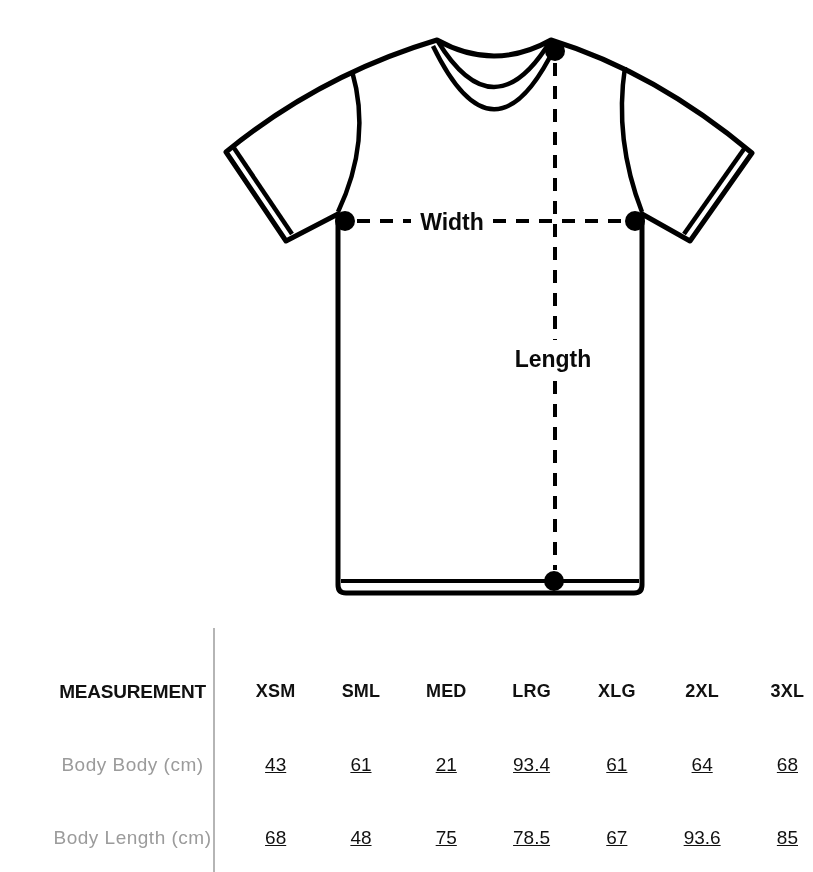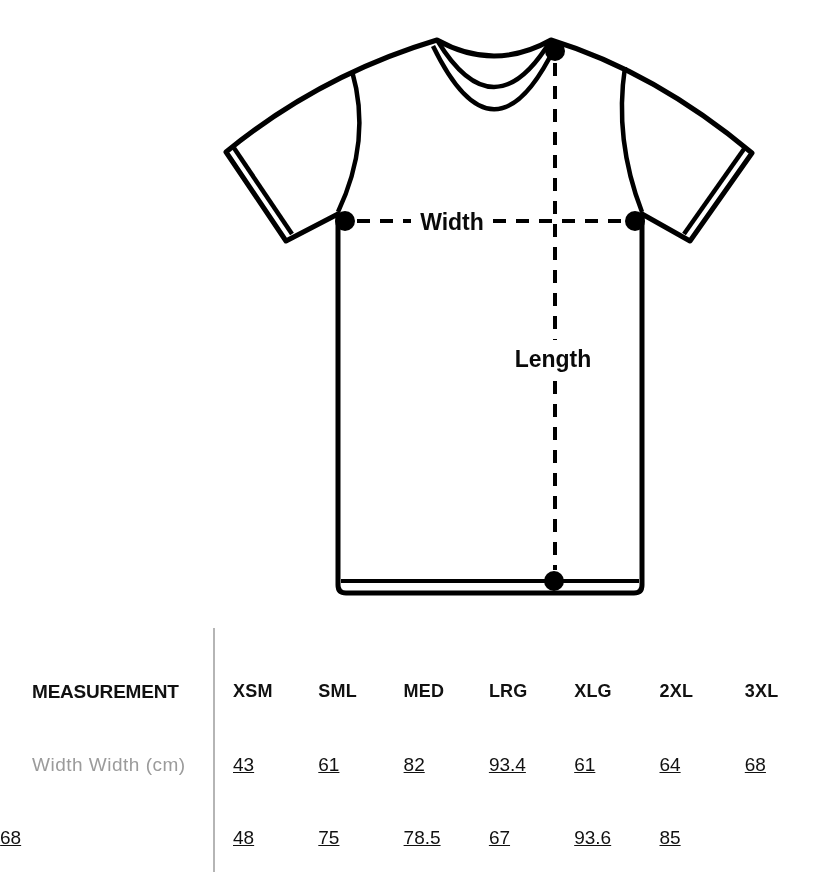--- a/index.html
+++ b/index.html
@@ -44,24 +44,24 @@
     background: #b5b5b5;
   }
   .t-row {
     display: grid;
     grid-template-columns: 233px repeat(7, 85.3px);
     align-items: center;
     height: 73px;
   }
   .t-cell-label {
     padding-left: 32px;
-    text-align: left;
+    text-align: center;
   }
   .t-cell {
-    text-align: left;
+    text-align: center;
   }
   .measurement-header {
     font-weight: bold;
     font-size: 19px;
     letter-spacing: -0.2px;
     color: #111111;
   }
   .size-header {
     font-weight: bold;
     font-size: 18px;
@@ -136,31 +136,32 @@
       <div class="t-cell size-header">XSM</div>
       <div class="t-cell size-header">SML</div>
       <div class="t-cell size-header">MED</div>
       <div class="t-cell size-header">LRG</div>
       <div class="t-cell size-header">XLG</div>
       <div class="t-cell size-header">2XL</div>
       <div class="t-cell size-header">3XL</div>
     </div>
 
     <div class="t-row">
-      <div class="t-cell-label row-label">Width Width (cm)</div>
+      <div class="t-cell-label row-label">Body Body (cm)</div>
       <div class="t-cell cell-value">43</div>
       <div class="t-cell cell-value">61</div>
-      <div class="t-cell cell-value">82</div>
+      <div class="t-cell cell-value">21</div>
       <div class="t-cell cell-value">93.4</div>
       <div class="t-cell cell-value">61</div>
       <div class="t-cell cell-value">64</div>
       <div class="t-cell cell-value">68</div>
     </div>
 
     <div class="t-row">
+      <div class="t-cell-label row-label">Body Length (cm)</div>
       <div class="t-cell cell-value">68</div>
       <div class="t-cell cell-value">48</div>
       <div class="t-cell cell-value">75</div>
       <div class="t-cell cell-value">78.5</div>
       <div class="t-cell cell-value">67</div>
       <div class="t-cell cell-value">93.6</div>
       <div class="t-cell cell-value">85</div>
     </div>
 
   </div>

